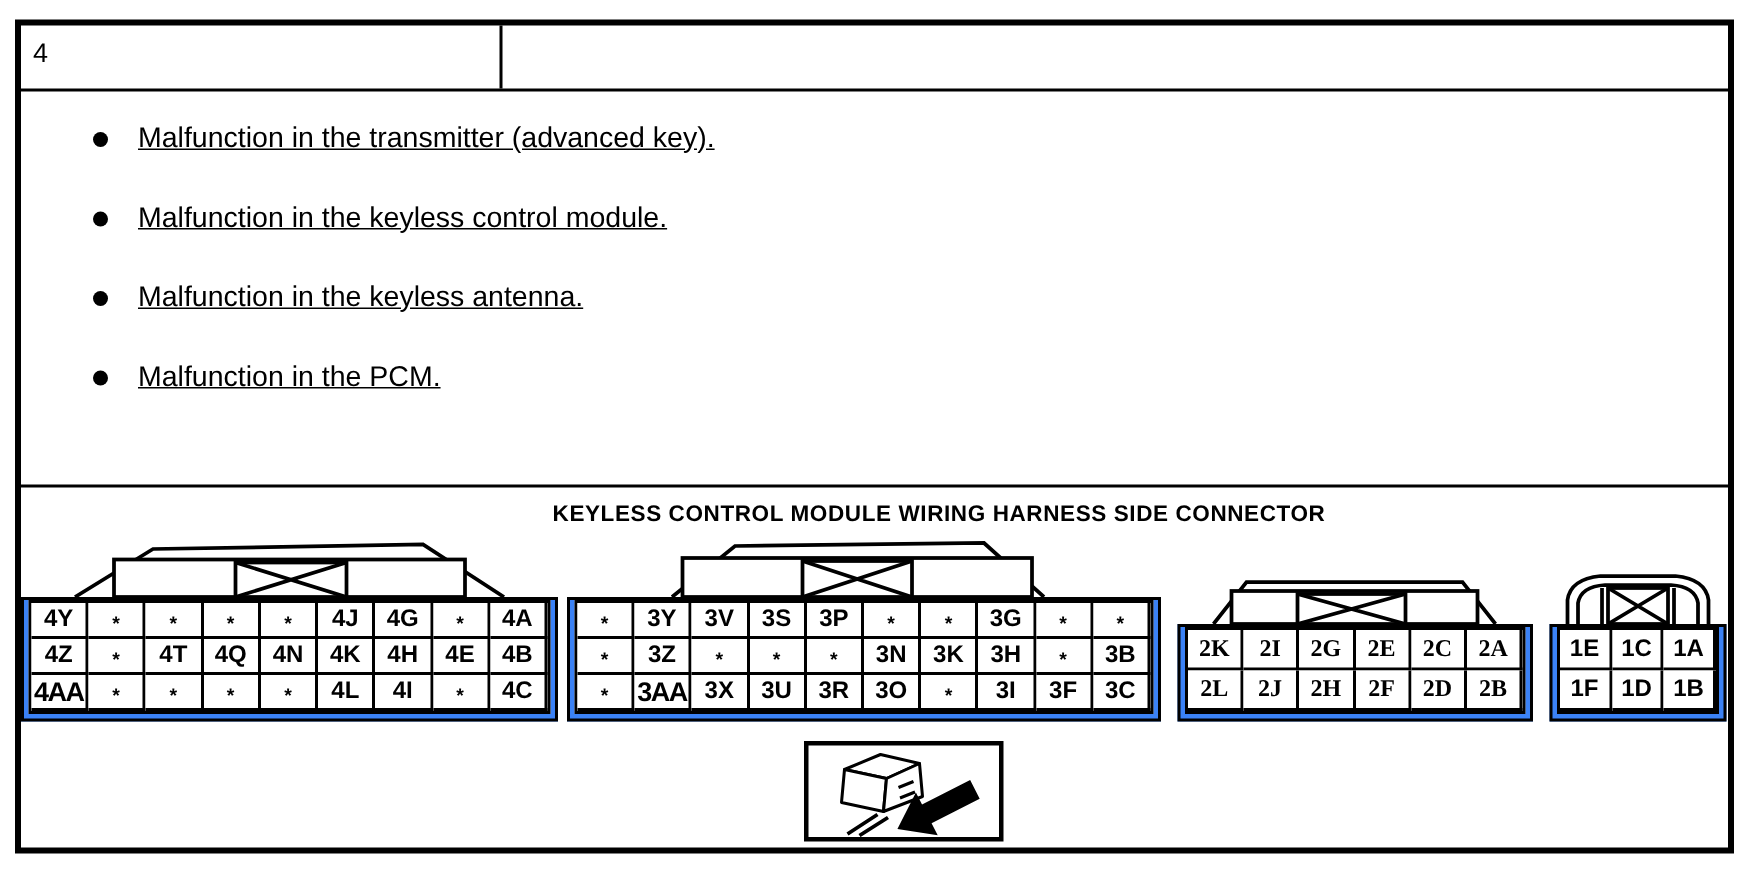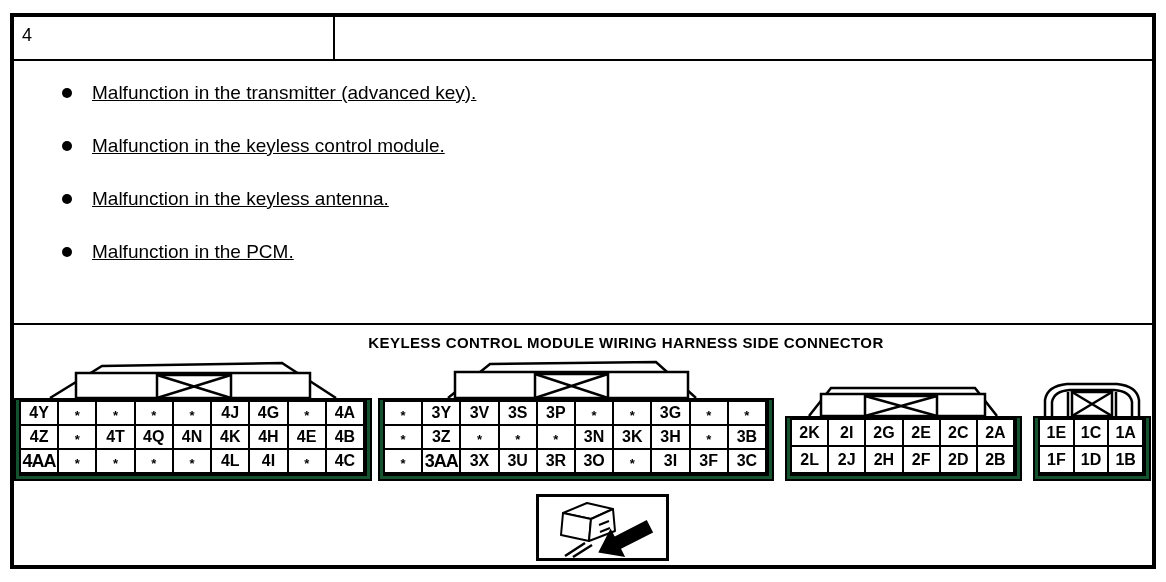--- a/index.html
+++ b/index.html
@@ -46,37 +46,37 @@
     padding-top: 9px; letter-spacing: 0.4px;
     transform: translateX(43px);
   }
   .connectors {
     display: flex; align-items: flex-end;
     margin-top: 5px; padding-left: 0;
   }
   .connector { display: flex; flex-direction: column; align-items: stretch; }
   .connector svg.hood { display: block; margin: 0 auto; }
 
-  .housing { border: 2px solid #000; padding: 0 3px 3px 3px; background: #14532d; }
+  .housing { border: 2px solid #000; padding: 0 3px 3px 3px; background: #3b82f6; }
   .pin-grid { display: grid; border: 2px solid #000; background: #fff; }
   .pin {
     display: flex; align-items: center; justify-content: center;
     border-right: 2px solid #000; border-bottom: 2px solid #000;
     font-weight: bold; font-size: 16px; background: #fff;
     overflow: hidden; white-space: nowrap;
   }
   .pin:last-child { }
   .rows3 .pin { height: 24px; }
   .rows2 .pin { height: 27px; }
   .pin.star { font-size: 13px; padding-top: 5px; }
   .squeeze { font-size: 18px; letter-spacing: -1px; }
 
   .c4 { width: 358px; margin-left: 0; }
   .c3 { width: 396px; margin-left: 6px; }
-  .c2 { width: 237px; margin-left: 11px; }
+  .c2 { width: 237px; margin-left: 11px; font-family: Liberation Serif, serif; }
   .c1 { width: 118px; margin-left: 11px; justify-content: center; }
 
   .icon-box {
     width: 133px; height: 67px;
     border: 3px solid #000;
     margin: 13px auto 0 auto;
     transform: translateX(19px);
     background: #fff;
   }
 </style>

